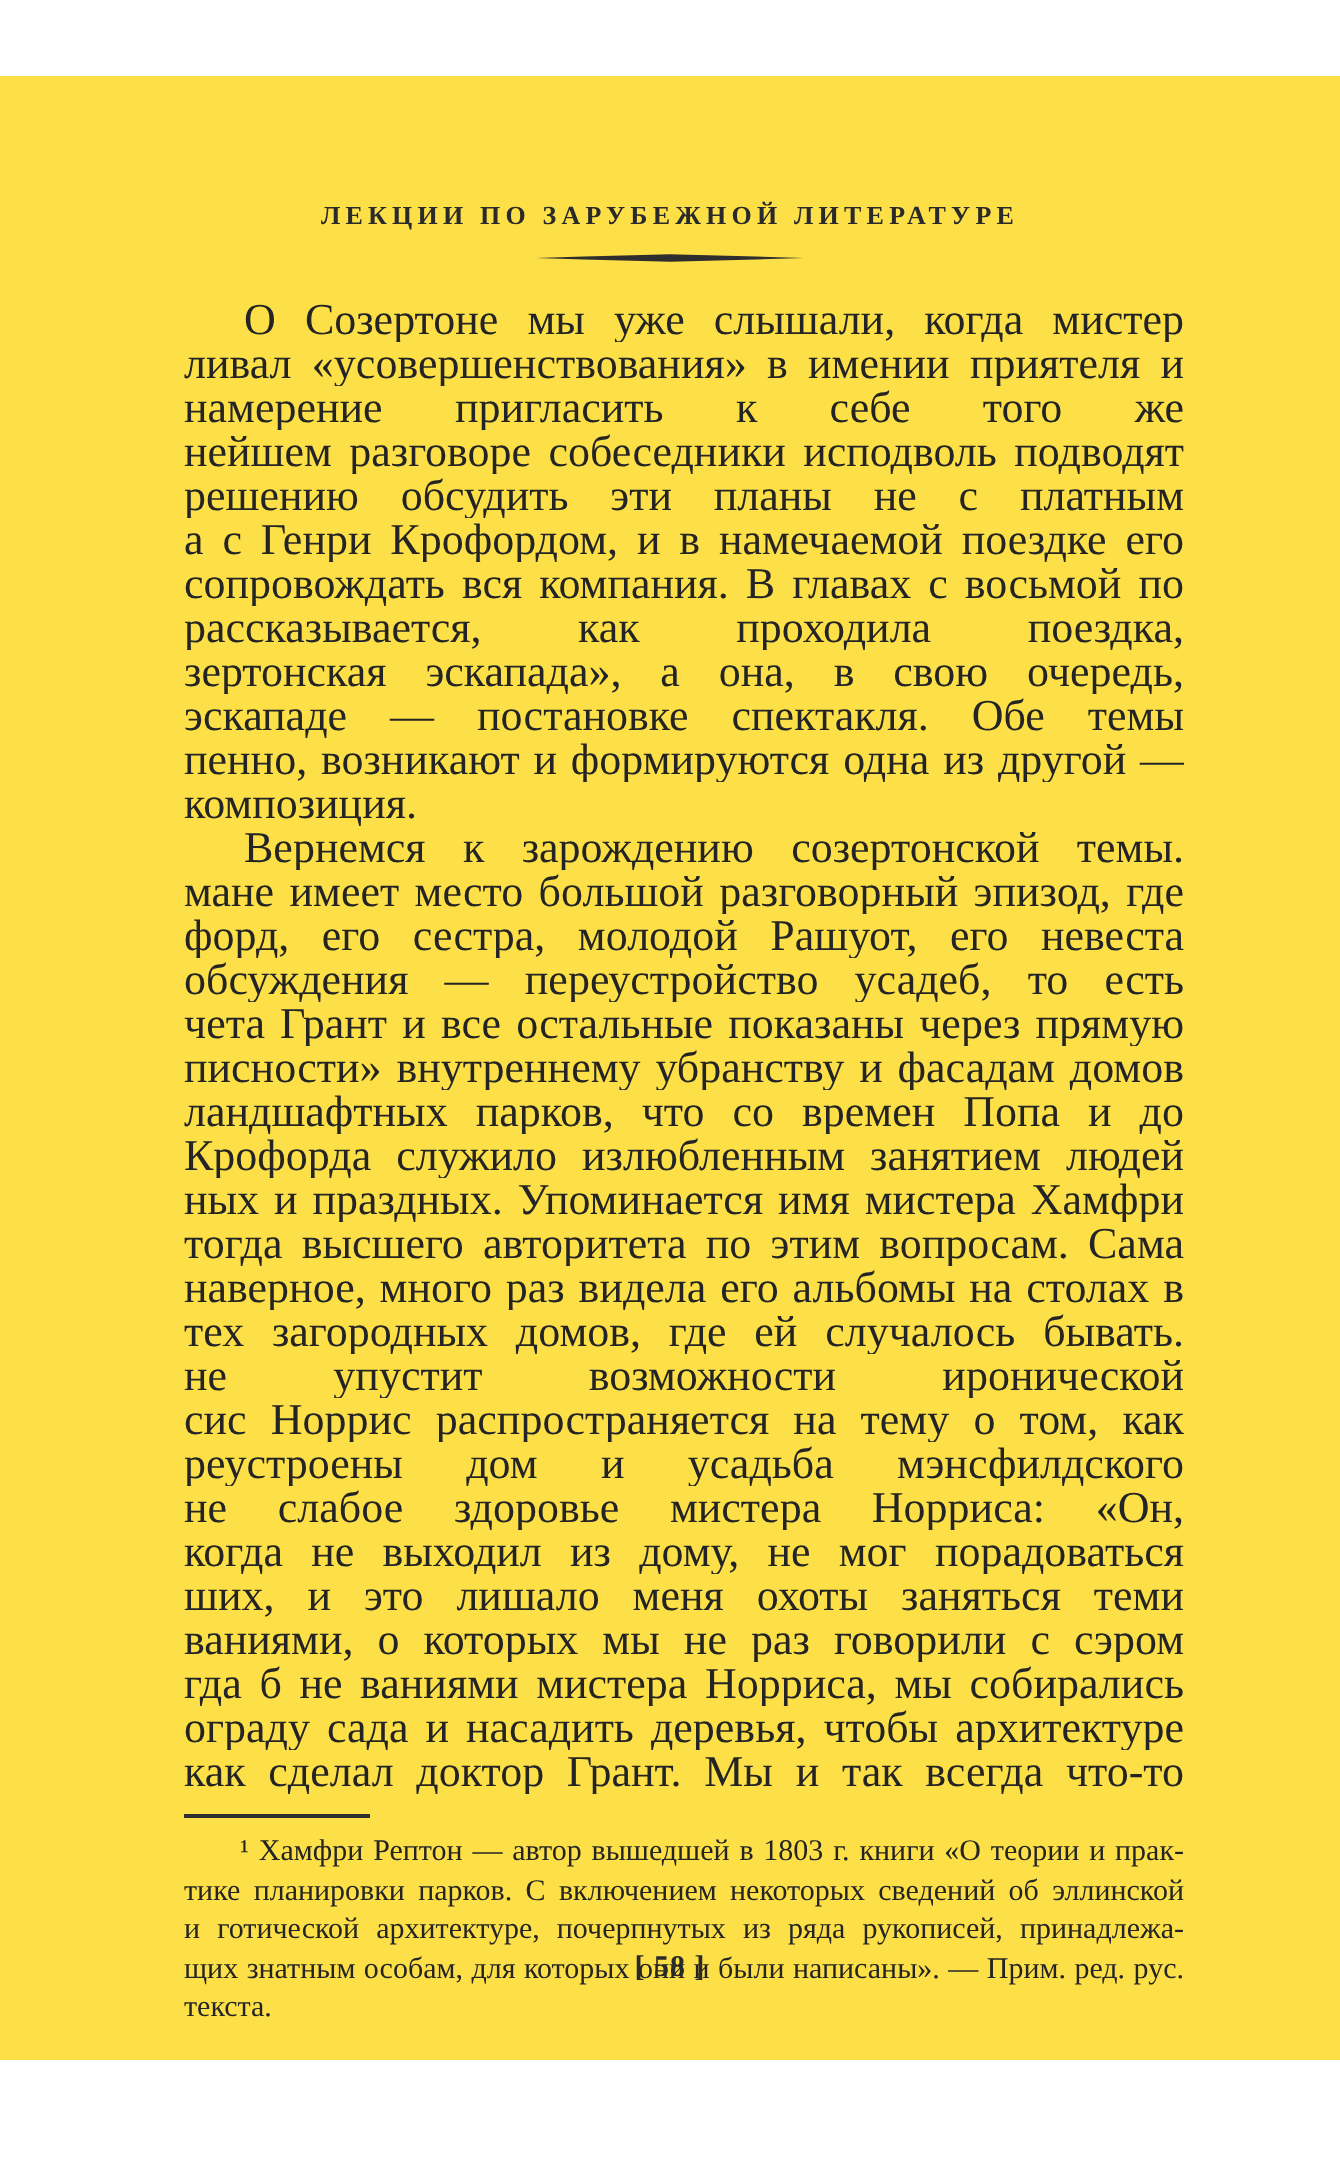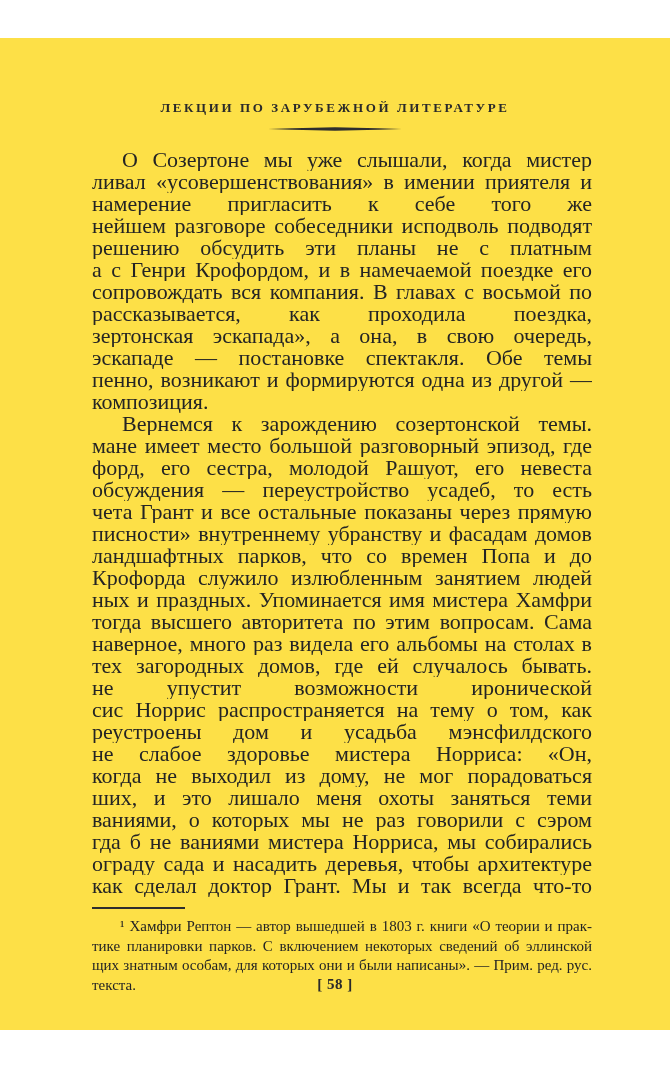--- a/index.html
+++ b/index.html
@@ -138,18 +138,19 @@
         <div class="line">ограду сада и насадить деревья, чтобы архитектуре кладбище,</div>
         <div class="line">как сделал доктор Грант. Мы и так всегда что-то делали. Всего</div>
       </div>
     </div>
 
   <div class="fn-sep"></div>
 
   <div class="footnote">
       <div class="fn-line indent-fn"><span>¹ </span><span class="italic">Хамфри Рептон</span><span> — автор вышедшей в 1803 г. книги «О теории и прак-</span></div>
       <div class="fn-line"><span>тике планировки парков. С включением некоторых сведений об эллинской</span></div>
+      <div class="fn-line"><span>и готической архитектуре, почерпнутых из ряда рукописей, принадлежа-</span></div>
       <div class="fn-line"><span>щих знатным особам, для которых они и были написаны». — </span><span class="italic">Прим. ред. рус.</span></div>
       <div class="fn-line no-just"><span class="italic">текста.</span></div>
     </div>
 
   <div class="page-number">[ 58 ]</div>
 </div>
 
 </body></html>

